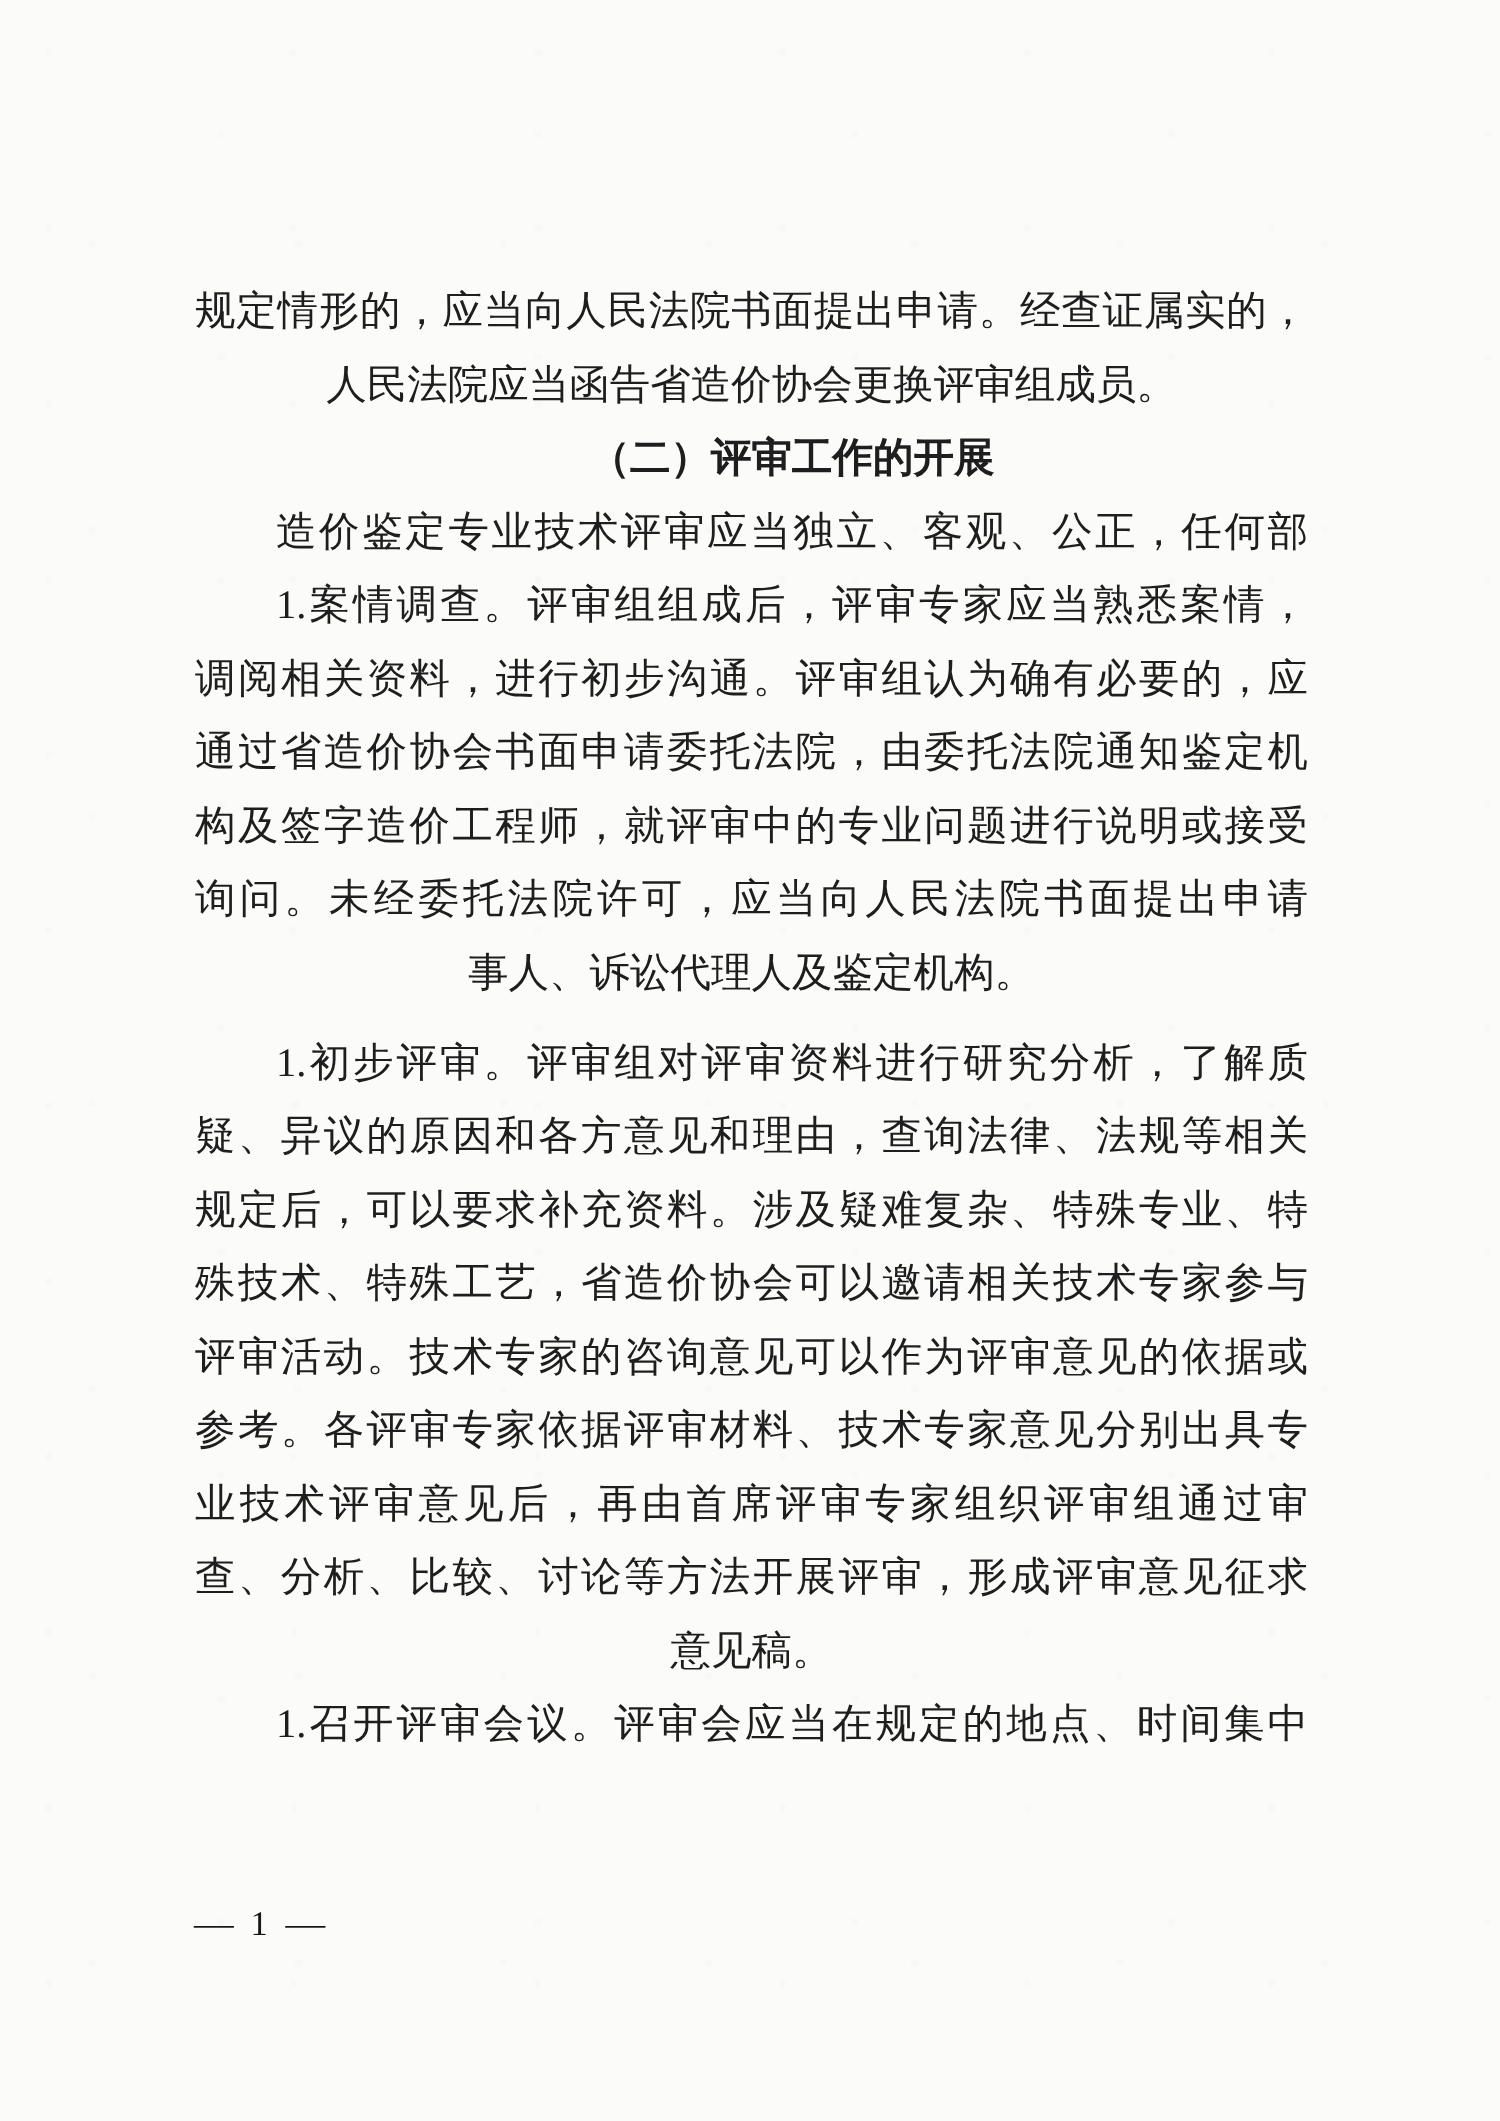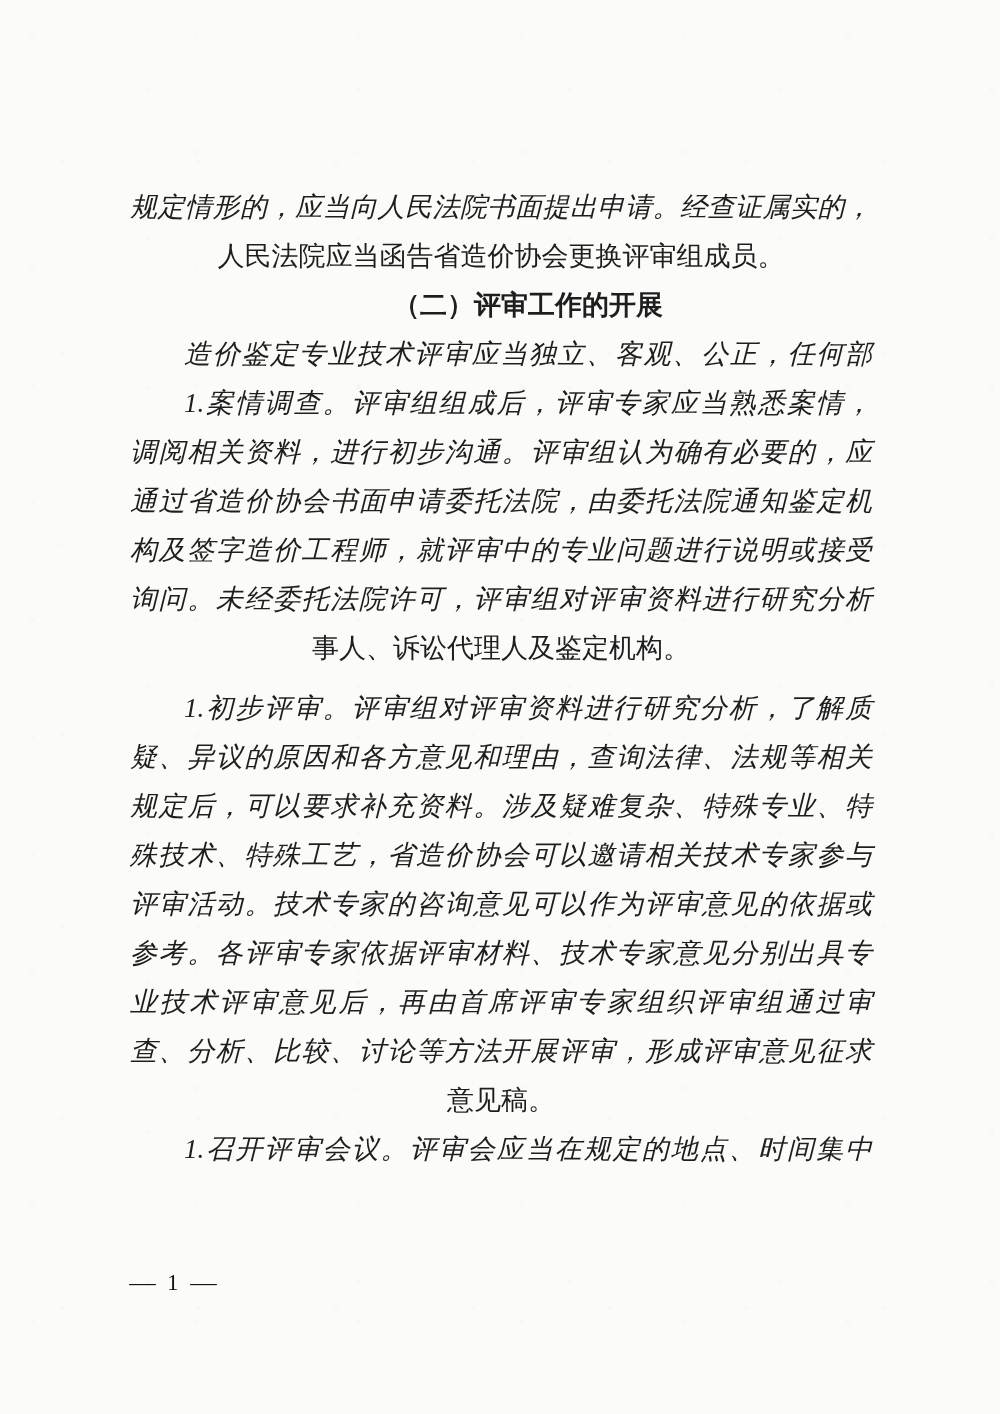--- a/index.html
+++ b/index.html
@@ -37,21 +37,20 @@
     letter-spacing: 0;
   }
   .paragraph { margin: 0; }
   .paragraph.spaced { margin-top: 11px; }
   .paragraph.heading { font-weight: bold; }
   .line { text-align: center; }
   .line.fill {
     text-align: justify;
     text-align-last: justify;
     text-justify: inter-character;
-    font-style: italic;
   }
   .line.indent { text-indent: 54px; }
   .page-footer {
     position: absolute;
     left: 131px;
     top: 1266px;
     display: flex;
     align-items: center;
     gap: 13px;
     font-size: 23px;
@@ -76,21 +75,21 @@
         <div class="line indent">（二）评审工作的开展</div>
       </div>
       <div class="paragraph body">
         <div class="line fill indent">造价鉴定专业技术评审应当独立、客观、公正，任何部</div>
       </div>
       <div class="paragraph body">
         <div class="line fill indent">1.案情调查。评审组组成后，评审专家应当熟悉案情，</div>
         <div class="line fill">调阅相关资料，进行初步沟通。评审组认为确有必要的，应</div>
         <div class="line fill">通过省造价协会书面申请委托法院，由委托法院通知鉴定机</div>
         <div class="line fill">构及签字造价工程师，就评审中的专业问题进行说明或接受</div>
-        <div class="line fill">询问。未经委托法院许可，评审组对评审资料进行研究分析</div>
+        <div class="line fill">询问。未经委托法院许可，应当向人民法院书面提出申请</div>
         <div class="line">事人、诉讼代理人及鉴定机构。</div>
       </div>
       <div class="paragraph body spaced">
         <div class="line fill indent">1.初步评审。评审组对评审资料进行研究分析，了解质</div>
         <div class="line fill">疑、异议的原因和各方意见和理由，查询法律、法规等相关</div>
         <div class="line fill">规定后，可以要求补充资料。涉及疑难复杂、特殊专业、特</div>
         <div class="line fill">殊技术、特殊工艺，省造价协会可以邀请相关技术专家参与</div>
         <div class="line fill">评审活动。技术专家的咨询意见可以作为评审意见的依据或</div>
         <div class="line fill">参考。各评审专家依据评审材料、技术专家意见分别出具专</div>
         <div class="line fill">业技术评审意见后，再由首席评审专家组织评审组通过审</div>

